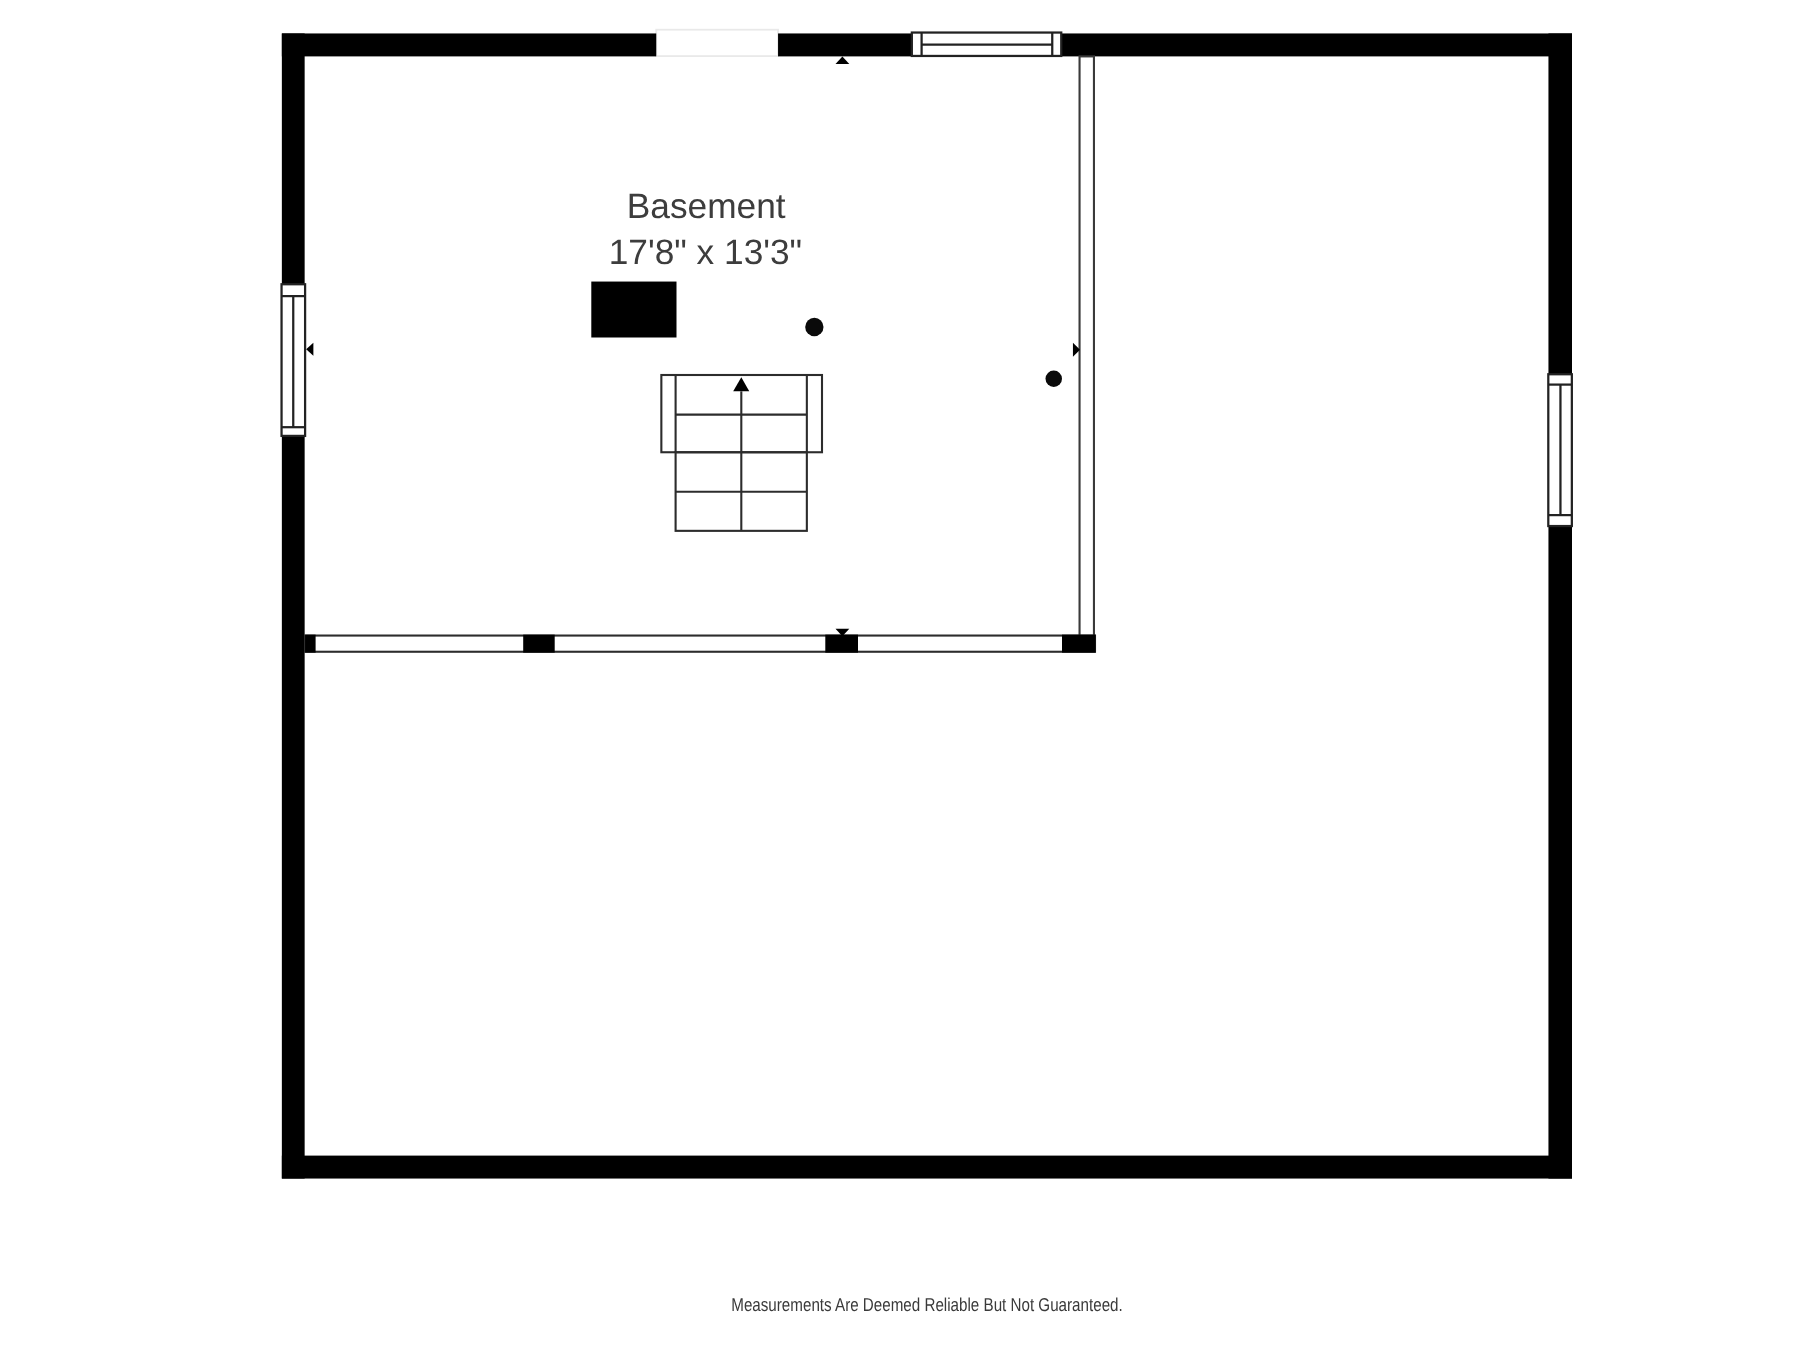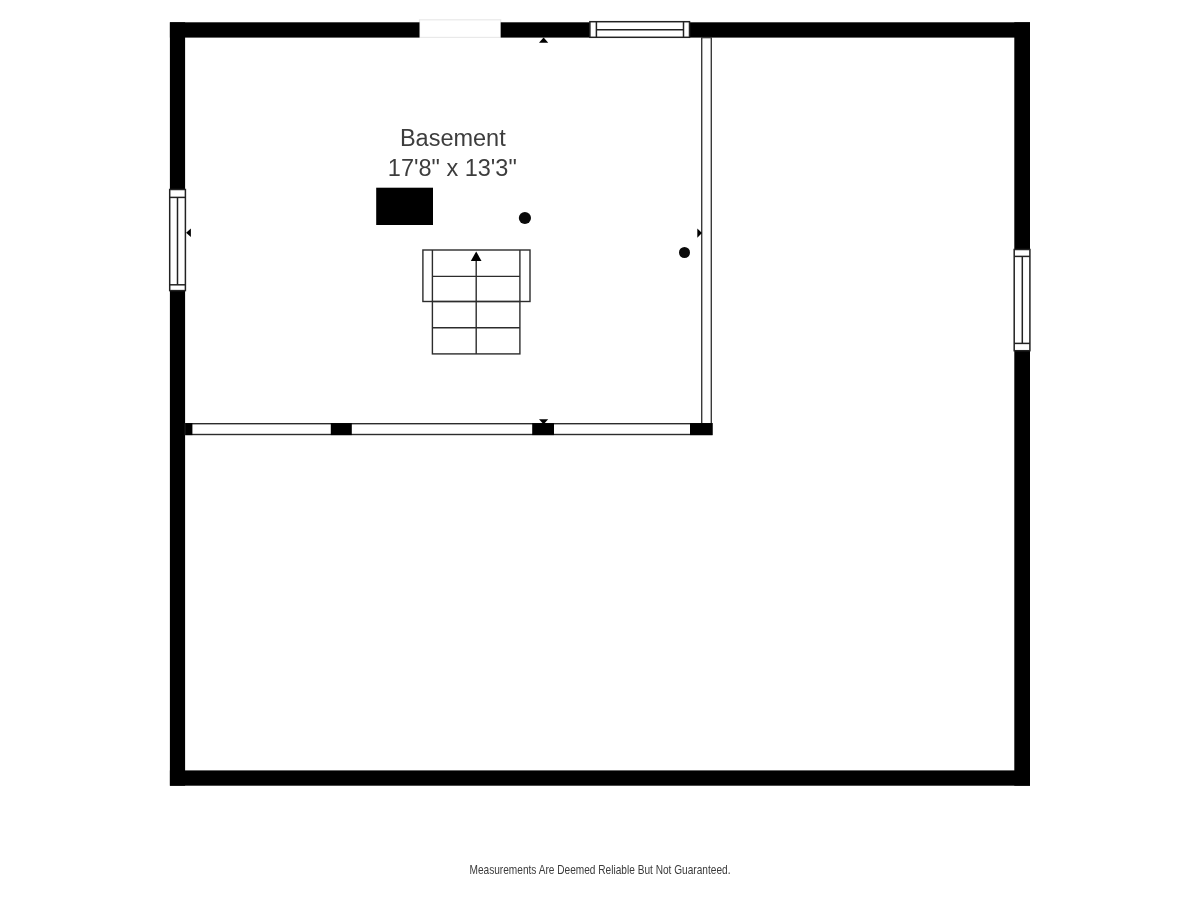--- a/index.html
+++ b/index.html
@@ -1,16 +1,16 @@
 <!DOCTYPE html>
 <html><head>
 <meta charset="utf-8">
 <style>
   html,body{margin:0;padding:0;background:#ffffff;}
-  .page{width:1060px;height:900px;position:relative;font-family:"Liberation Sans",sans-serif;}
+  .page{width:1060px;height:900px;position:relative;font-family:"Liberation Sans",sans-serif;margin-left:18px;}
 </style>
 </head>
 <body>
 <div class="page">
 <svg width="1200" height="900" viewBox="0 0 1200 900" xmlns="http://www.w3.org/2000/svg">
 
   <rect x="0" y="0" width="1200" height="900" fill="#ffffff"></rect>
 
   <rect x="419.5" y="19.8" width="81.2" height="17.6" fill="#ffffff" stroke="#e9e9e9" stroke-width="1.2"></rect>
 

